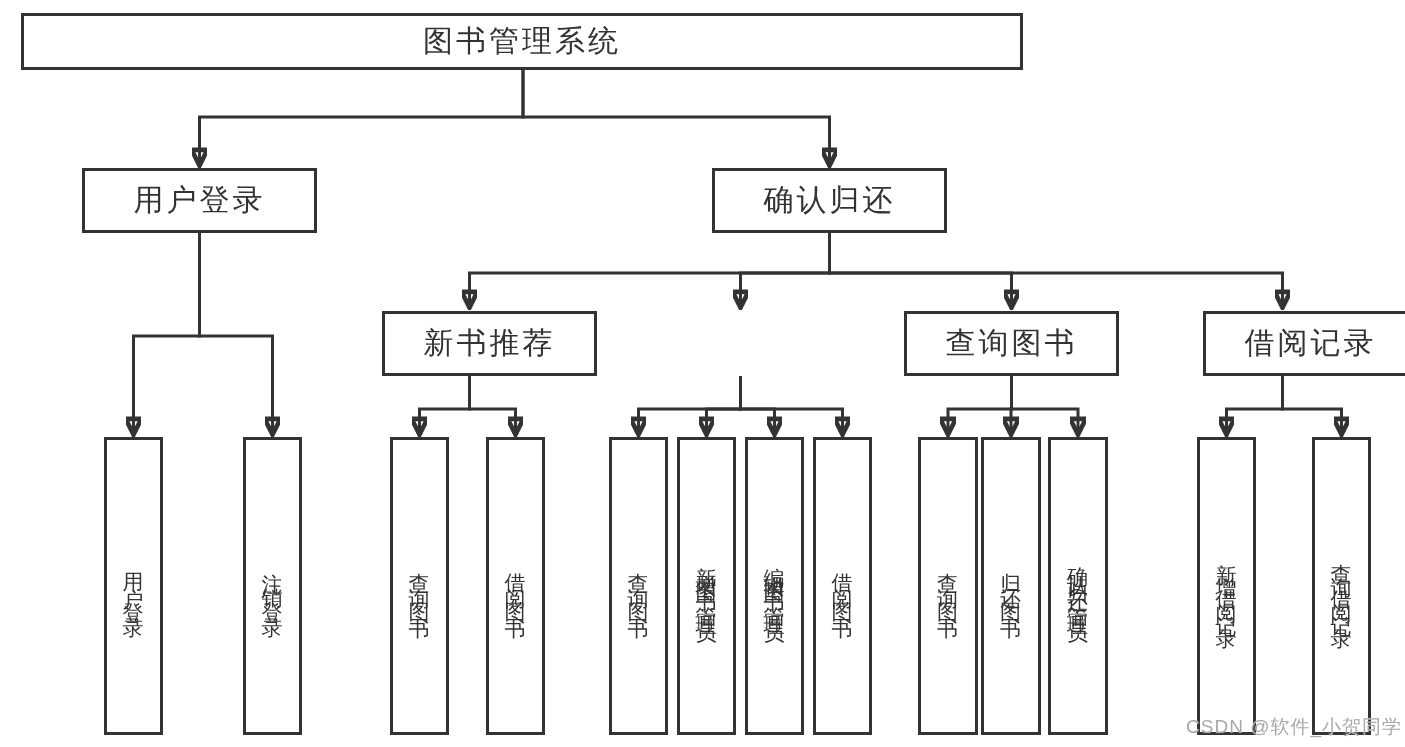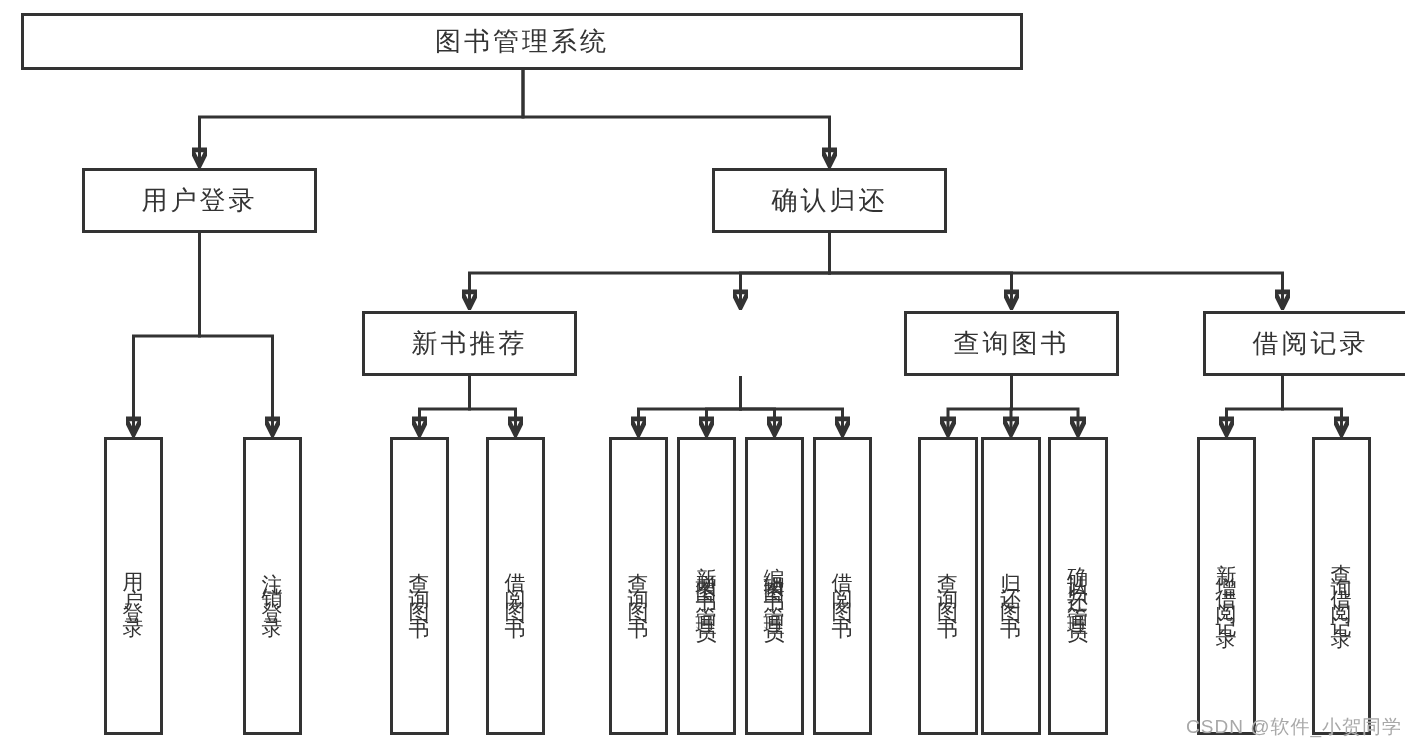--- a/index.html
+++ b/index.html
@@ -34,29 +34,29 @@
     position: absolute;
     border: 3px solid var(--box-border);
     background: var(--background);
     color: var(--text);
     display: flex;
     align-items: center;
     justify-content: center;
     text-align: center;
   }
   .hbox {
-    font-size: 26px;
+    font-size: 30px;
     letter-spacing: 3px;
     white-space: nowrap;
   }
   .root  { left: 21px;  top: 13px;  width: 1002px; height: 57px; }
   .l2a   { left: 82px;  top: 168px; width: 235px;  height: 65px; }
   .l2b   { left: 712px; top: 168px; width: 235px;  height: 65px; }
   .l3    { top: 311px;  width: 215px; height: 65px; }
-  .l3a   { left: 362px; text-align: right; }
+  .l3a   { left: 382px; text-align: right; }
   .l3b   { left: 633px; }
   .l3c   { left: 904px; }
   .l3d   { left: 1203px; }
   .vbox {
     top: 437px;
     width: 59px;
     height: 298px;
     font-size: 21px;
     writing-mode: vertical-rl;
     text-orientation: mixed;

